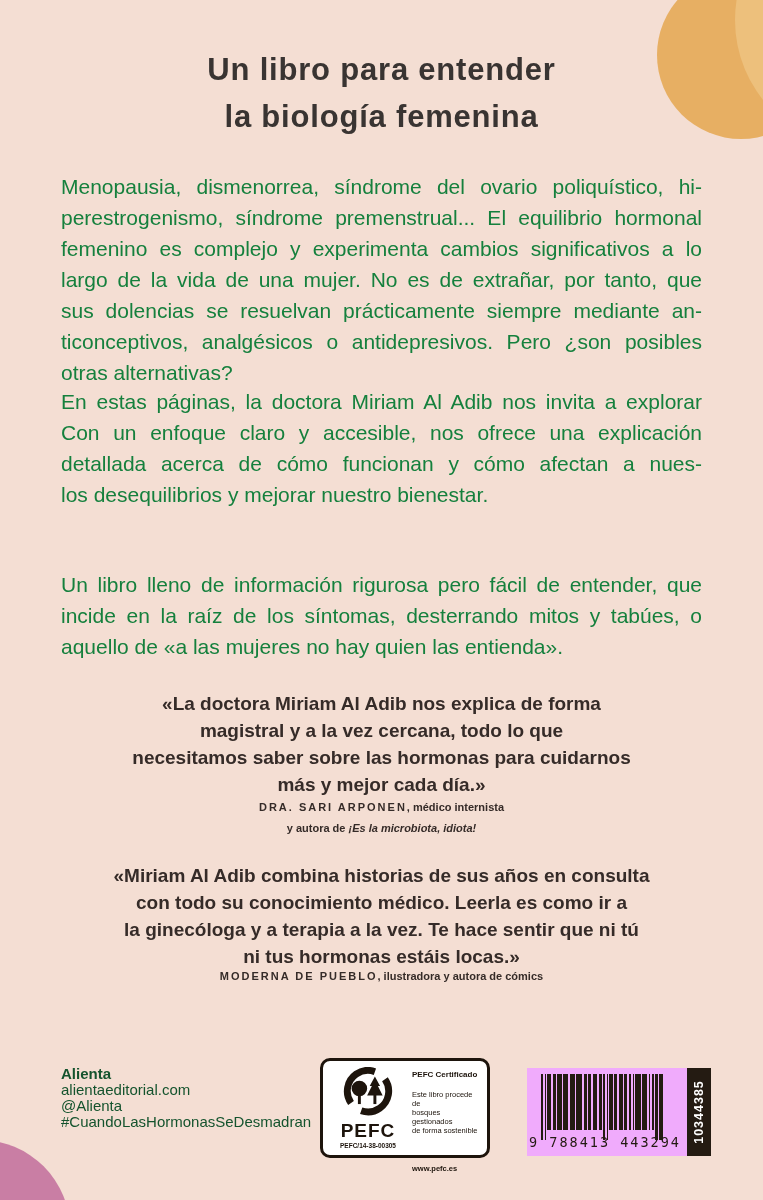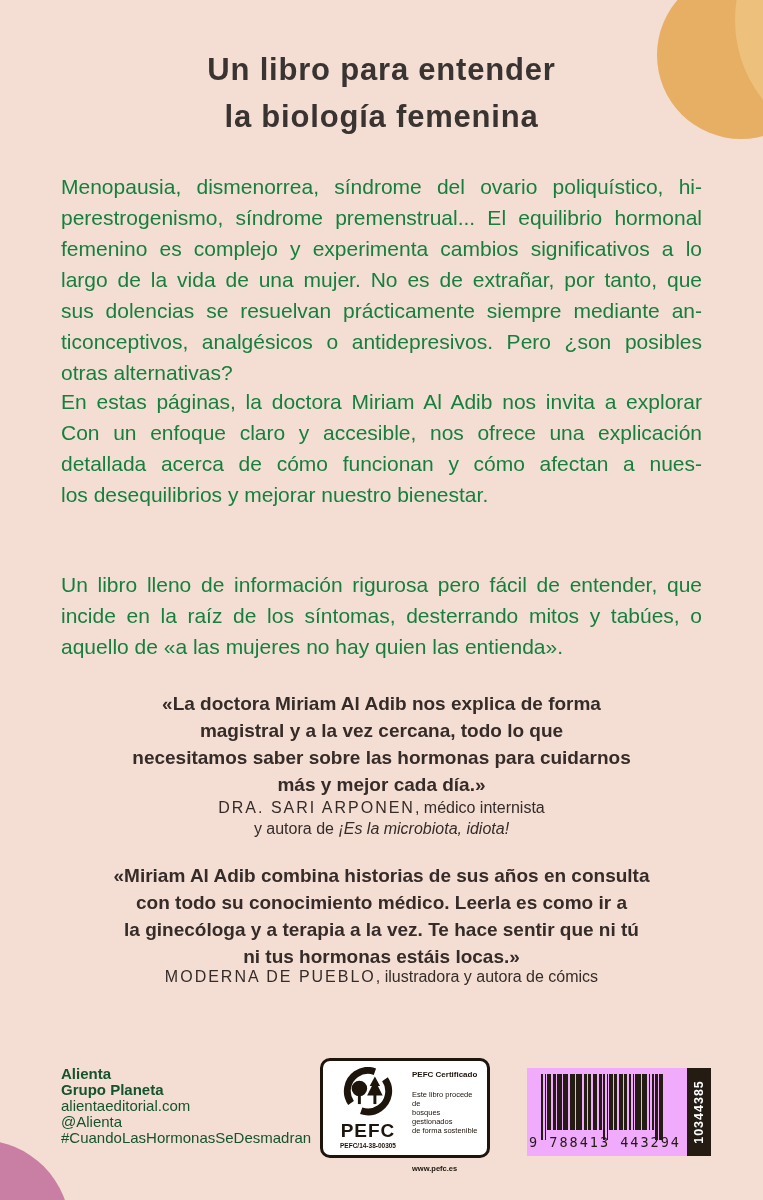--- a/index.html
+++ b/index.html
@@ -36,21 +36,21 @@
   .p1 { top: 171px; }
   .p2 { top: 386px; }
   .p3 { top: 569px; }
 
   
   .quote { left: 41px; width: 681px; font-size: 19px; font-weight: bold; line-height: 27px; color: #352b28; }
   .quote .qline { text-align: center; white-space: nowrap; }
   .q1 { top: 690px; }
   .q2 { top: 862px; }
 
-  .attr { left: 41px; width: 681px; text-align: center; font-size: 16px; font-weight: normal; line-height: 21px; color: #352b28; }
+  .attr { left: 41px; width: 681px; text-align: center; font-size: 11px; font-weight: bold; line-height: 21px; color: #352b28; }
   .a1 { top: 797px; }
   .a2 { top: 966px; }
   .attr .attr-name { letter-spacing: 2px; }
   .attr em { font-style: italic; }
 
   
   .publisher { left: 61px; top: 1066px; width: 240px; font-size: 15px; line-height: 15.9px; color: #14532d; }
   .publisher .bold { font-weight: bold; }
 
   
@@ -139,21 +139,20 @@
       <div class="qline">con todo su conocimiento médico. Leerla es como ir a</div>
       <div class="qline">la ginecóloga y a terapia a la vez. Te hace sentir que ni tú</div>
       <div class="qline last">ni tus hormonas estáis locas.»</div>
     </div>
   <div class="layer attr a2">
     <div><span class="attr-name">MODERNA DE PUEBLO</span><span>, ilustradora y autora de cómics</span></div>
   </div>
 
   <div class="layer publisher">
     <div class="bold">Alienta</div>
-    <div class="bold">Grupo Planeta</div>
     <div>
         <div class="pub-line">alientaeditorial.com</div>
         <div class="pub-line">@Alienta</div>
         <div class="pub-line last">#CuandoLasHormonasSeDesmadran</div>
       </div>
   </div>
 
   <div class="layer pefc">
     <div class="pefc-left">
       <span>

